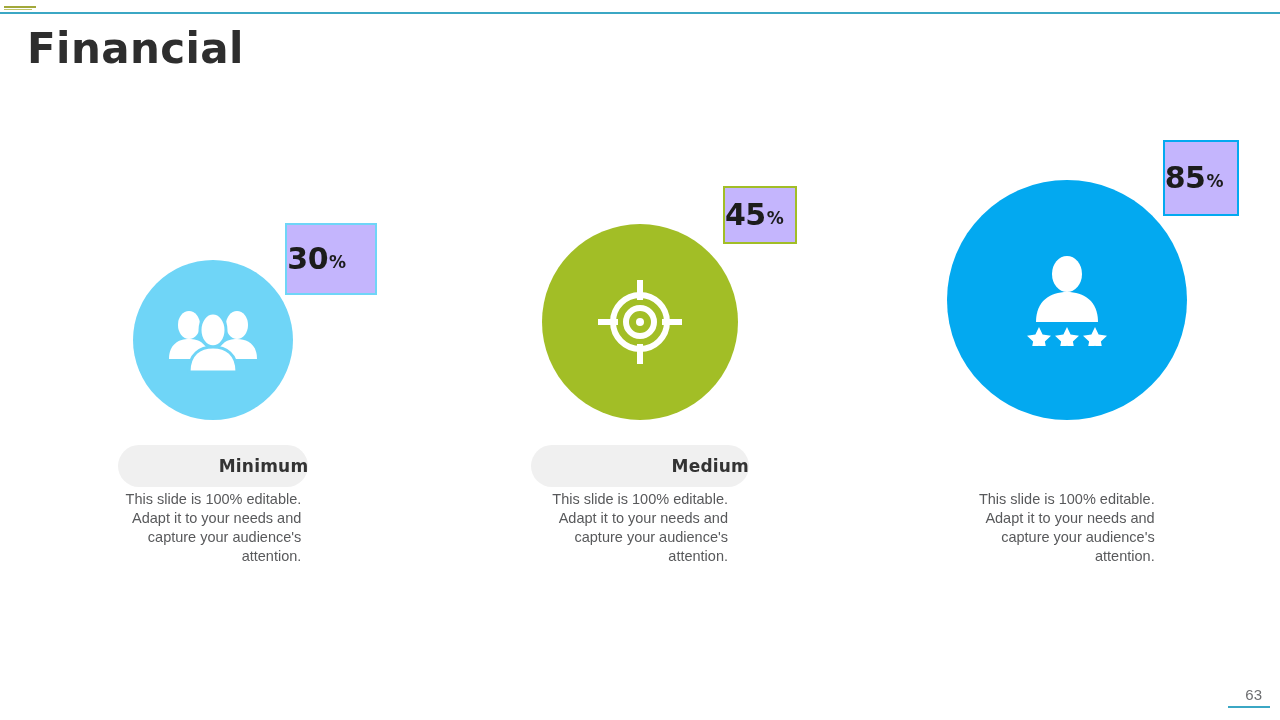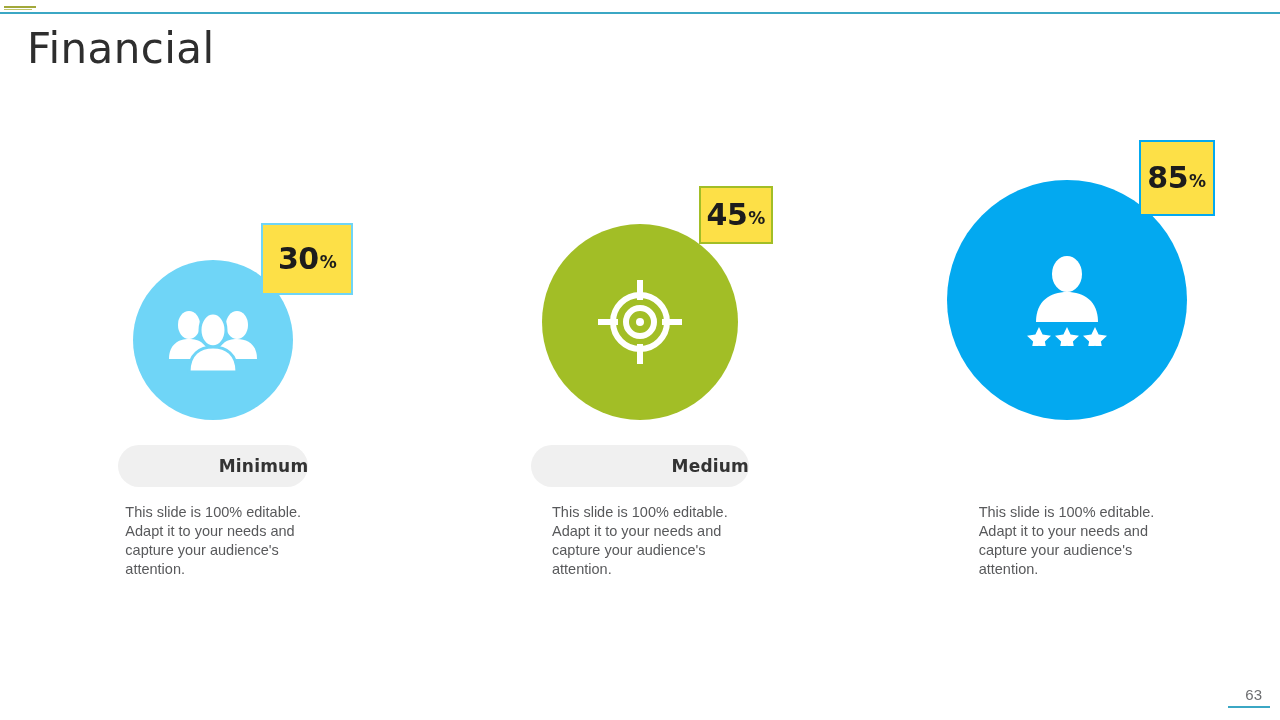--- a/index.html
+++ b/index.html
@@ -40,21 +40,21 @@
     height: 1px;
     background: #BFC46A;
   }
 
   
   #page-title {
     position: absolute;
     left: 27px;
     top: 28px;
     font-size: 42px;
-    font-weight: 400;
+    font-weight: 700;
     letter-spacing: 0.4px;
     color: #2e2e2e;
     font-family: "DejaVu Sans", sans-serif;
     line-height: 1.0;
   }
 
   
   #columns {
     position: absolute;
     left: 0;
@@ -88,26 +88,26 @@
   .icon-holder {
     position: absolute;
     left: 50%;
     transform: translateX(-50%);
     display: flex;
     align-items: center;
     justify-content: center;
   }
   .badge {
     position: absolute;
-    background: #fde047;
+    background: #c4b5fd;
     box-sizing: border-box;
     display: flex;
     align-items: center;
-    justify-content: center;
     z-index: 4;
+    margin-left: 24px;
   }
   .badge-num {
     font-size: 30px;
     font-weight: bold;
     color: #1c1c1c;
     letter-spacing: -0.5px;
     font-family: "DejaVu Sans", sans-serif;
     line-height: 1;
   }
   .badge-pct {
@@ -141,23 +141,23 @@
     color: #333333;
     font-family: "DejaVu Sans", sans-serif;
     letter-spacing: 0.2px;
   }
 
   
   .body-copy {
     position: absolute;
     left: 50%;
     transform: translateX(-50%);
-    top: 353px;
+    top: 340px;
     width: 176px;
-    text-align: left;
+    text-align: right;
     font-size: 14.5px;
     line-height: 19px;
     color: #58595b;
     font-family: "Liberation Sans", sans-serif;
   }
 
   
   #page-number {
     position: absolute;
     right: 18px;

